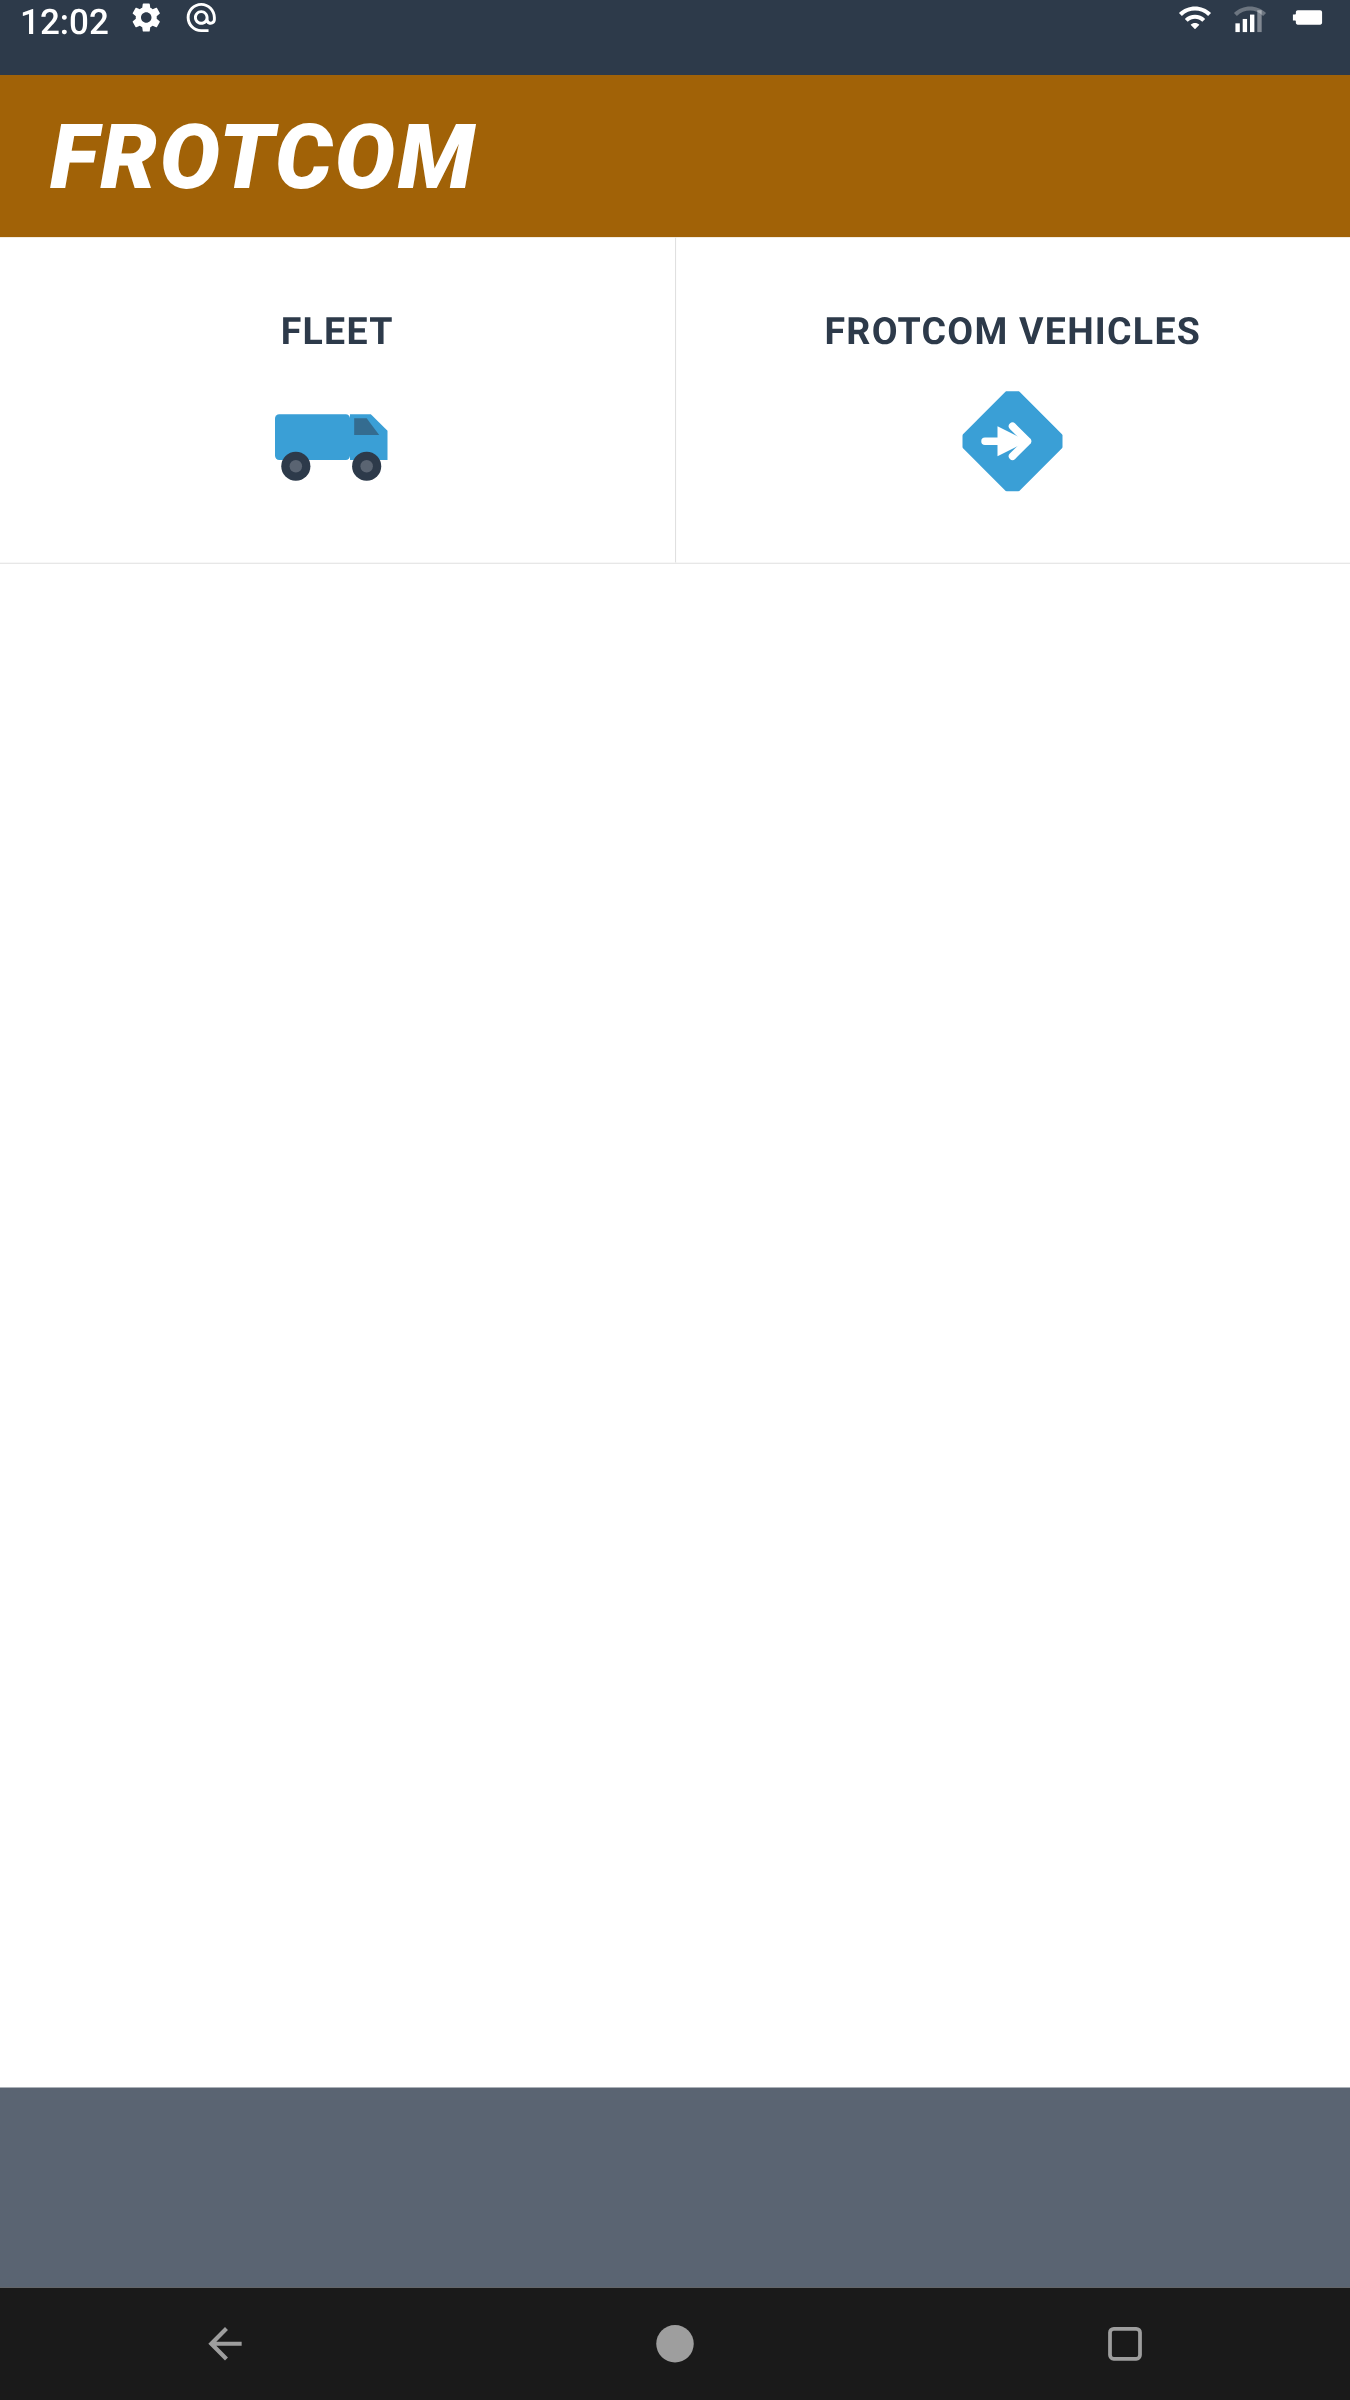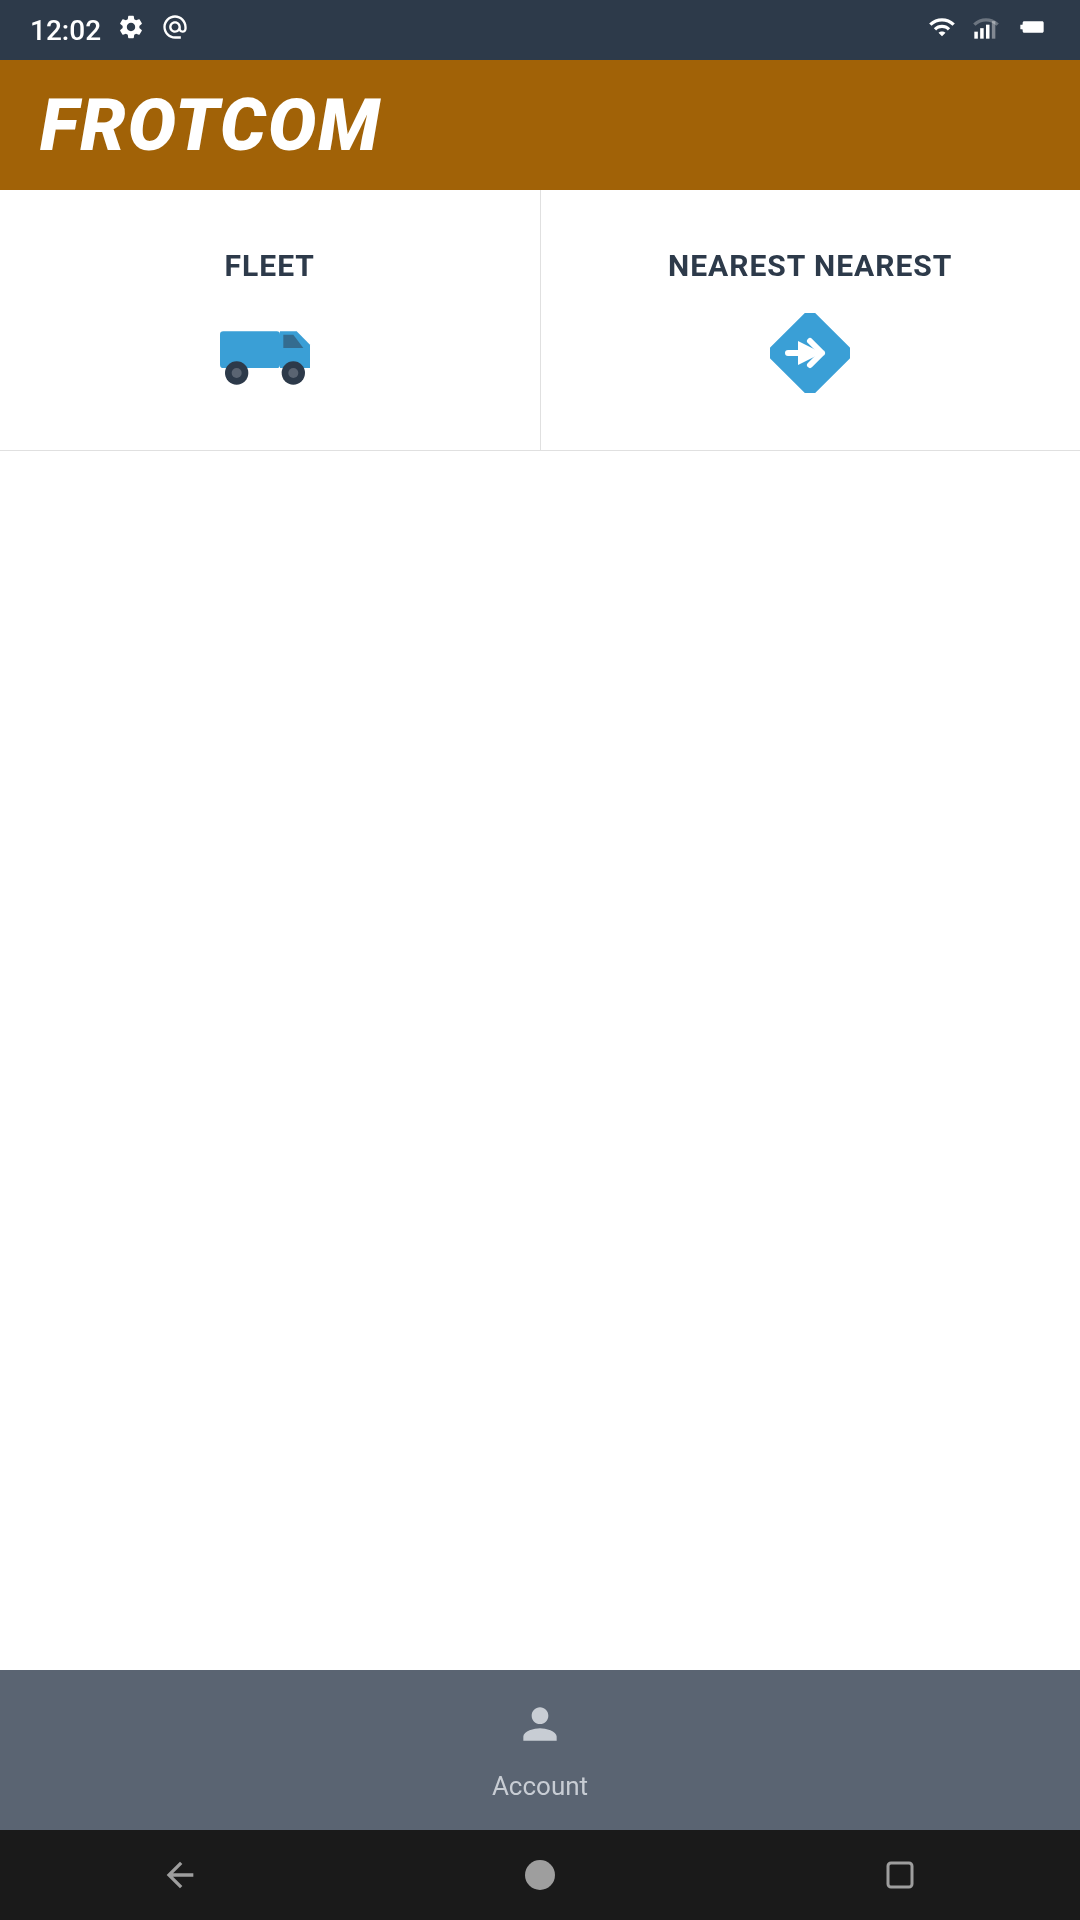--- a/index.html
+++ b/index.html
@@ -13,23 +13,23 @@
       display: flex;
       flex-direction: column;
       overflow: hidden;
     }
 
     
     .status-bar {
       background: #2d3a4a;
       height: 60px;
       display: flex;
-      align-items: center;
+      align-items: flex-start;
       justify-content: space-between;
-      padding: 0 30px;
+      padding: 0 16px;
       color: white;
       font-size: 28px;
       font-weight: 500;
       flex-shrink: 0;
     }
     .status-bar-left {
       display: flex;
       align-items: center;
       gap: 16px;
     }
@@ -256,21 +256,21 @@
 
           <circle cx="10" cy="33" r="7" fill="#2d3a4a"></circle>
           <circle cx="10" cy="33" r="3" fill="#5a6472"></circle>
           <circle cx="44" cy="33" r="7" fill="#2d3a4a"></circle>
           <circle cx="44" cy="33" r="3" fill="#5a6472"></circle>
         </svg>
       </div>
     </div>
 
     <div class="grid-cell">
-      <span class="cell-label">NEAREST NEAREST</span>
+      <span class="cell-label">FROTCOM VEHICLES</span>
       <div class="cell-icon nav-arrow-icon">
         <svg viewBox="0 0 80 80" xmlns="http://www.w3.org/2000/svg">
 
           <rect x="8" y="8" width="64" height="64" rx="8" fill="#3a9fd6" transform="rotate(45 40 40)"></rect>
 
           <path d="M40 18 L40 52 M28 40 L40 52 L52 40" stroke="white" stroke-width="6" stroke-linecap="round" stroke-linejoin="round" fill="none" transform="rotate(-90 40 40)"></path>
           <polygon points="52,40 28,28 28,52" fill="white"></polygon>
         </svg>
       </div>
     </div>
@@ -278,28 +278,20 @@
 
 
   <div style="flex: 1;"></div>
 </div>
 
 <div class="bottom-nav">
 
 
 
 
-  <div class="nav-item">
-    <span class="nav-item-icon">
-      <svg width="50" height="50" viewBox="0 0 24 24" fill="#c8cdd4">
-        <path d="M12 12c2.21 0 4-1.79 4-4s-1.79-4-4-4-4 1.79-4 4 1.79 4 4 4zm0 2c-2.67 0-8 1.34-8 4v2h16v-2c0-2.66-5.33-4-8-4z"></path>
-      </svg>
-    </span>
-    <span class="nav-item-label">Account</span>
-  </div>
 </div>
 
 <div class="sys-nav">
 
   <div class="sys-nav-btn">
     <svg width="40" height="40" viewBox="0 0 24 24">
       <path d="M20 11H7.83l5.59-5.59L12 4l-8 8 8 8 1.41-1.41L7.83 13H20v-2z" fill="#9e9e9e"></path>
     </svg>
   </div>
 

